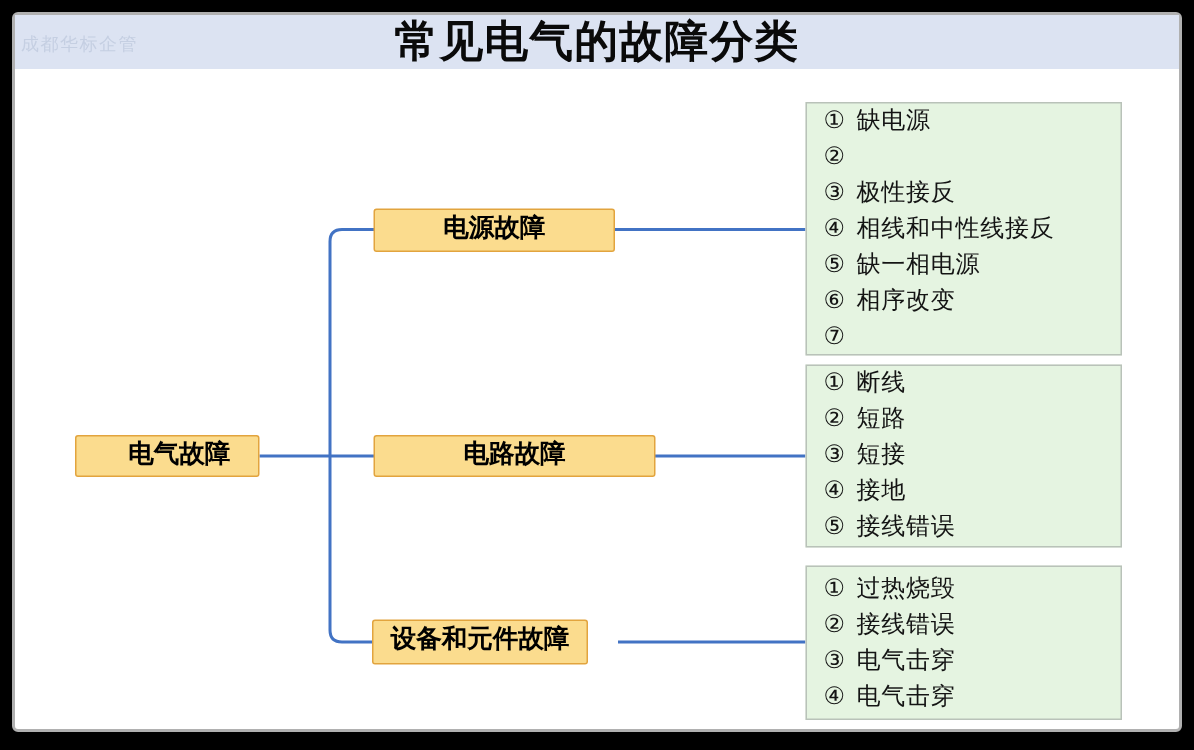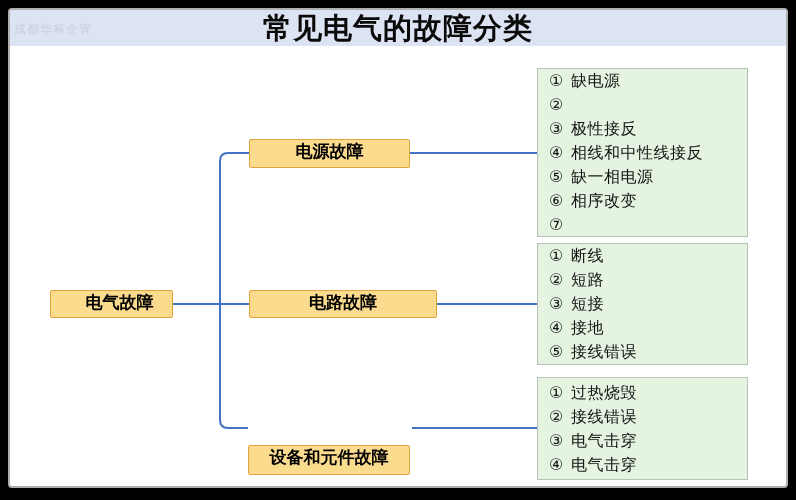--- a/index.html
+++ b/index.html
@@ -19,21 +19,21 @@
   .watermark{position:absolute;left:14px;top:21px;font-size:12px;color:var(--watermark);
     letter-spacing:1px;}
   svg.connectors{position:absolute;left:0;top:0;width:796px;height:500px;}
   svg.connectors path{stroke:var(--connector);stroke-width:2;fill:none;}
   .node{position:absolute;background:var(--node-fill);border:1.5px solid var(--node-border);
     border-radius:2px;display:flex;align-items:flex-start;justify-content:center;
     font-weight:bold;font-size:17px;color:#000;}
   .node.root{left:50px;top:290px;width:123px;height:28px;padding-left:16px;}
   .node.b0{left:249px;top:139px;width:161px;height:29px;}
   .node.b1{left:249px;top:290px;width:188px;height:28px;}
-  .node.b2{left:248px;top:413px;width:162px;height:30px;margin-top:32px;}
+  .node.b2{left:248px;top:413px;width:144px;height:30px;}
   .listbox{position:absolute;left:537px;width:211px;background:var(--list-fill);
     border:1px solid var(--list-border);display:flex;flex-direction:column;
     justify-content:center;padding-left:11px;}
   .listbox.l0{top:68px;height:169px;}
   .listbox.l1{top:243px;height:122px;}
   .listbox.l2{top:377px;height:103px;}
   .row{display:flex;align-items:center;height:24px;font-size:16px;line-height:24px;color:#141414;}
   .marker{width:22px;flex:0 0 22px;font-size:16px;}
   .itemtext{white-space:nowrap;letter-spacing:0.5px;}
 </style>

